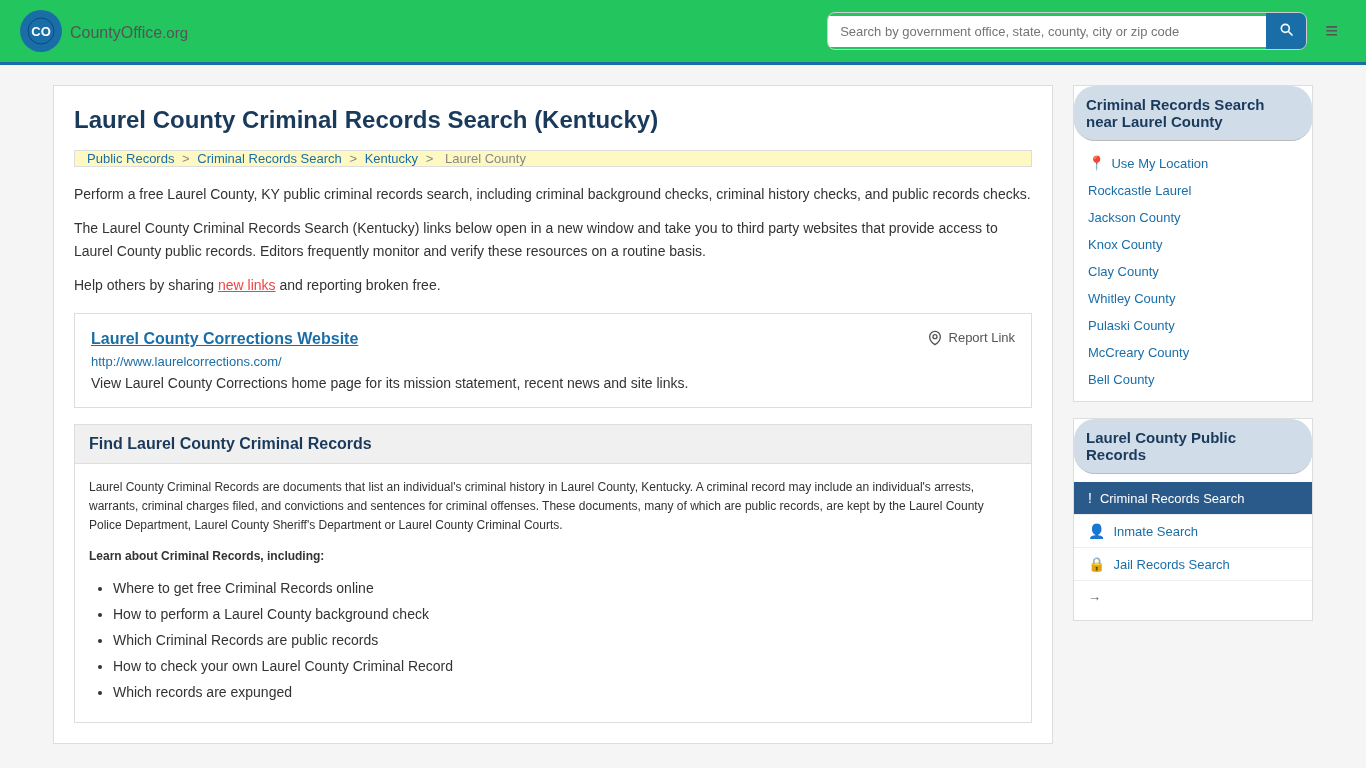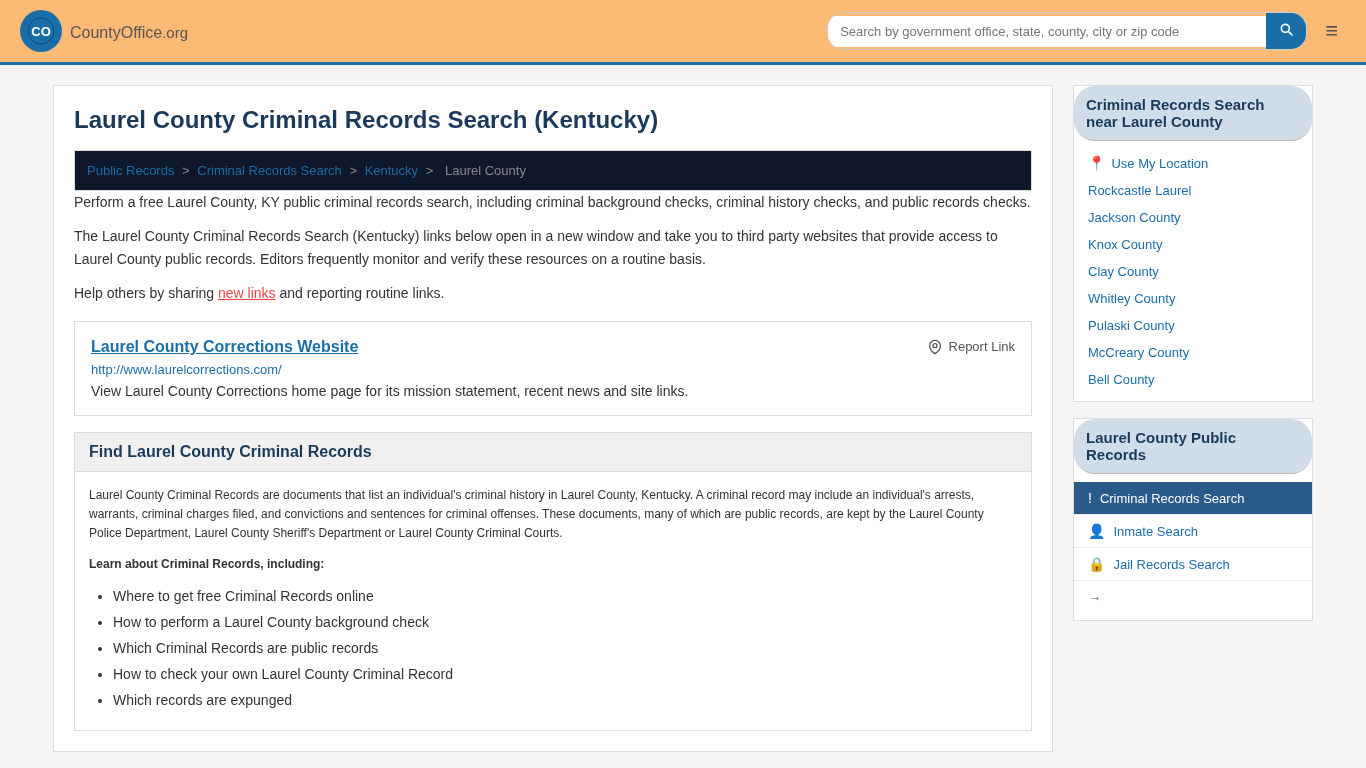--- a/index.html
+++ b/index.html
@@ -1,20 +1,20 @@
 <!DOCTYPE html>
 <html><head>
   <meta charset="utf-8">
   <style>
     * { box-sizing: border-box; margin: 0; padding: 0; }
     body { font-family: Arial, sans-serif; font-size: 14px; color: #333; background: #f5f5f5; }
 
     
     .header {
-      background: #fdba74;
+      background: #22c55e;
       border-bottom: 3px solid #1a6ea8;
       padding: 10px 20px;
       display: flex;
       align-items: center;
       justify-content: space-between;
     }
     .logo-area {
       display: flex;
       align-items: center;
       gap: 8px;
@@ -43,21 +43,21 @@
     }
     .header-right {
       display: flex;
       align-items: center;
       gap: 10px;
     }
     .search-bar {
       display: flex;
       align-items: center;
       border: 1px solid #ccc;
-      border-radius: 16px;
+      border-radius: 8px;
       overflow: hidden;
       width: 480px;
     }
     .search-bar input {
       border: none;
       outline: none;
       padding: 8px 12px;
       font-size: 13px;
       width: 100%;
       color: #555;
@@ -99,23 +99,24 @@
     
     .page-title {
       font-size: 24px;
       font-weight: bold;
       color: #1a3a5c;
       margin-bottom: 16px;
     }
 
     
     .breadcrumb {
-      background: #0f172a;
-      padding: 12px 12px;
-      font-size: 13px;
+      background: #fef9c3;
+      padding: 0 12px;
+      font-size: 13px;
+      margin-bottom: 16px;
       border: 1px solid #ddd;
     }
     .breadcrumb a {
       color: #1a6ea8;
       text-decoration: none;
     }
     .breadcrumb span { color: #888; margin: 0 4px; }
 
     
     .desc-para {
@@ -131,21 +132,21 @@
     
     .resource-card {
       border: 1px solid #ddd;
       margin: 16px 0;
       padding: 16px;
       background: #fff;
     }
     .resource-card-header {
       display: flex;
       justify-content: space-between;
-      align-items: center;
+      align-items: flex-start;
       margin-bottom: 6px;
     }
     .resource-card-title {
       font-size: 16px;
       font-weight: bold;
       color: #1a6ea8;
       text-decoration: underline;
       cursor: pointer;
     }
     .report-link {
@@ -313,21 +314,21 @@
       <a href="#">Criminal Records Search</a>
       <span> &gt; </span>
       <a href="#">Kentucky</a>
       <span> &gt; </span>
       <span>Laurel County</span>
     </nav>
 
     <p class="desc-para">Perform a free Laurel County, KY public criminal records search, including criminal background checks, criminal history checks, and public records checks.</p>
     <p class="desc-para">The Laurel County Criminal Records Search (Kentucky) links below open in a new window and take you to third party websites that provide access to Laurel County public records. Editors frequently monitor and verify these resources on a routine basis.</p>
     <p class="desc-para">
-      <span>Help others by sharing </span><a href="#">new links</a><span> and reporting routine links.</span>
+      <span>Help others by sharing </span><a href="#">new links</a><span> and reporting broken free.</span>
     </p>
 
     <div class="resource-card">
       <div class="resource-card-header">
         <div class="resource-card-title">Laurel County Corrections Website</div>
         <div class="report-link">
           <svg width="16" height="16" viewBox="0 0 24 24" fill="none" stroke="#555" stroke-width="2" stroke-linecap="round">
             <path d="M12 22s-8-4.5-8-11.8A8 8 0 0 1 12 2a8 8 0 0 1 8 8.2c0 7.3-8 11.8-8 11.8z"></path>
             <circle cx="12" cy="10" r="3"></circle>
           </svg>

